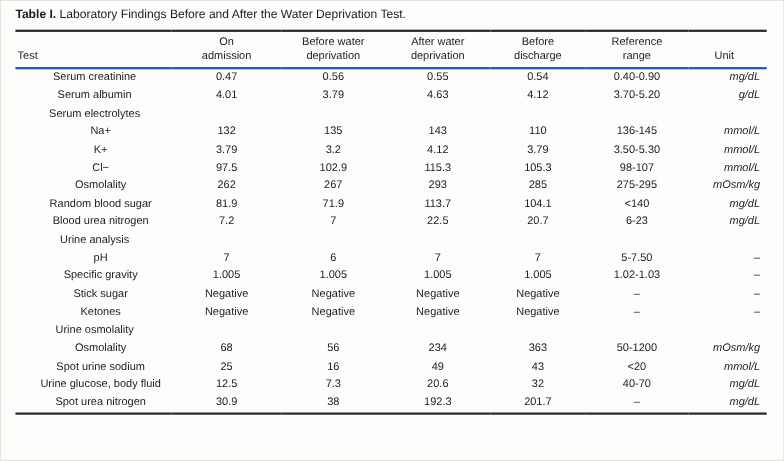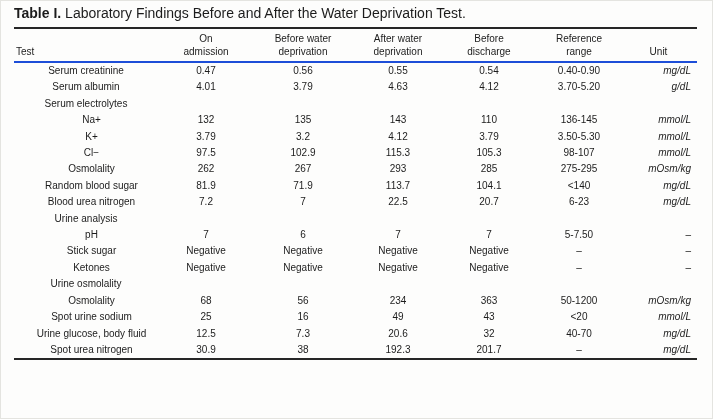--- a/index.html
+++ b/index.html
@@ -13,21 +13,21 @@
     overflow: hidden;
   }
   .page {
     box-sizing: border-box;
     width: 713px;
     height: 419px;
     padding: 7px 16px 0 14px;
     box-shadow: inset 0 0 0 1px #e4e4e0;
   }
   .title {
-    font-size: 14px;
+    font-size: 11px;
     line-height: 13px;
     margin: 0 0 7px 0;
     white-space: nowrap;
   }
   .title .title-label { font-weight: bold; }
   table {
     width: 683px;
     border-collapse: collapse;
     table-layout: fixed;
     border-top: 2px solid #262626;
@@ -206,20 +206,29 @@
         <tr>
           <td class="c-test indent">pH</td>
           <td class="c-num">7</td>
           <td class="c-num">6</td>
           <td class="c-num">7</td>
           <td class="c-num">7</td>
           <td class="c-num">5-7.50</td>
           <td class="c-unit">–</td>
         </tr>
         <tr>
+          <td class="c-test indent">Specific gravity</td>
+          <td class="c-num">1.005</td>
+          <td class="c-num">1.005</td>
+          <td class="c-num">1.005</td>
+          <td class="c-num">1.005</td>
+          <td class="c-num">1.02-1.03</td>
+          <td class="c-unit">–</td>
+        </tr>
+        <tr>
           <td class="c-test indent">Stick sugar</td>
           <td class="c-num">Negative</td>
           <td class="c-num">Negative</td>
           <td class="c-num">Negative</td>
           <td class="c-num">Negative</td>
           <td class="c-num">–</td>
           <td class="c-unit">–</td>
         </tr>
         <tr>
           <td class="c-test indent">Ketones</td>

